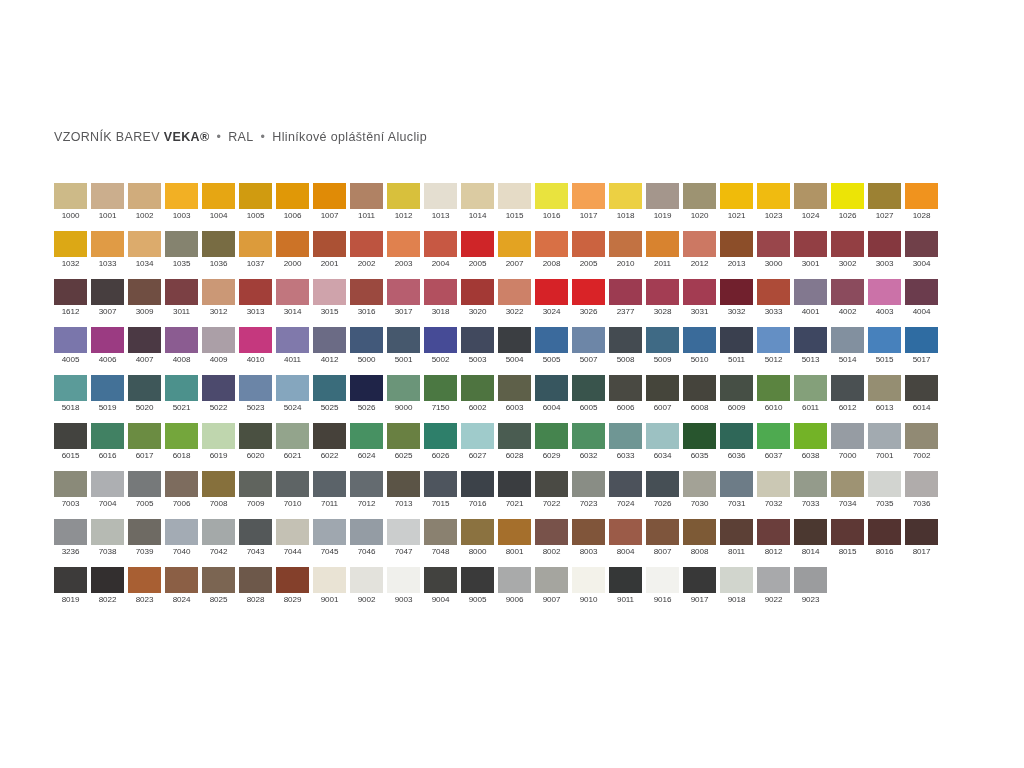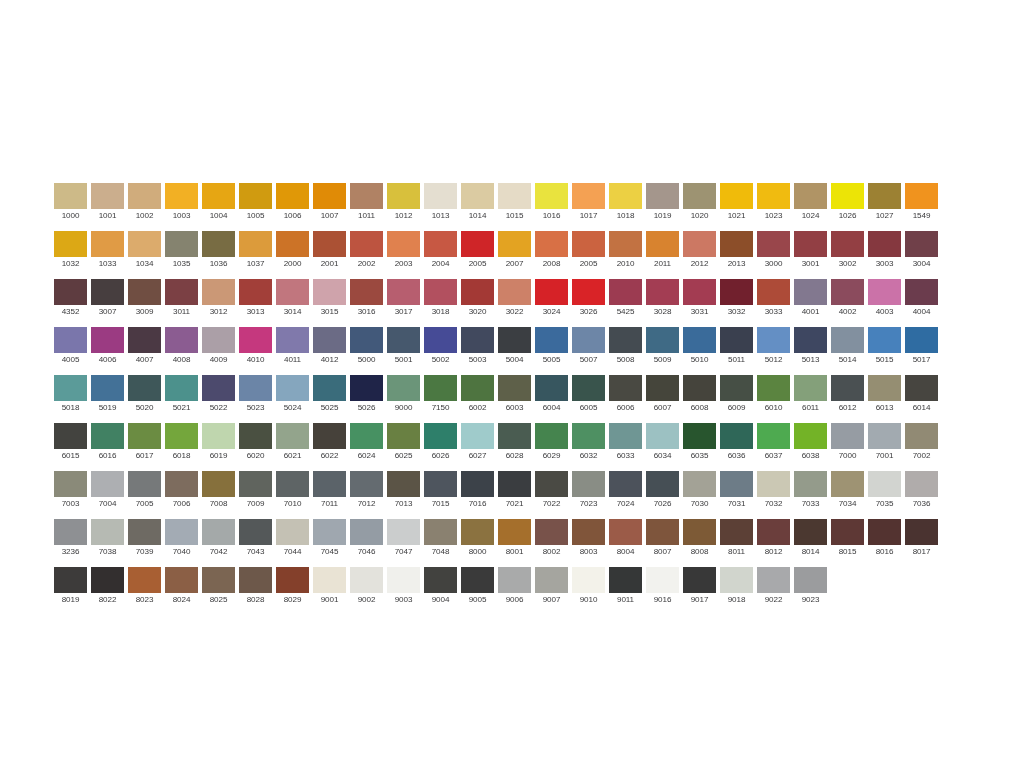--- a/index.html
+++ b/index.html
@@ -75,20 +75,23 @@
     padding-top: 1px;
     letter-spacing: -0.1px;
     font-family: "Liberation Sans", "DejaVu Sans", sans-serif;
   }
 </style>
 </head>
 <body>
 
 <div id="page">
 
+  <div id="header">
+    <span class="seg">VZORNÍK BAREV </span><span class="brand">VEKA®</span><span class="sep">•</span><span class="seg">RAL</span><span class="sep">•</span><span class="seg">Hliníkové opláštění Aluclip</span>
+  </div>
 
   <div id="chart">
       <div class="swatch-row">
         <div class="swatch-cell">
           <div class="swatch-color" style="background-color: rgb(205, 186, 136);"></div>
           <div class="swatch-code">1000</div>
         </div>
         <div class="swatch-cell">
           <div class="swatch-color" style="background-color: rgb(203, 174, 141);"></div>
           <div class="swatch-code">1001</div>
@@ -172,21 +175,21 @@
         <div class="swatch-cell">
           <div class="swatch-color" style="background-color: rgb(236, 228, 6);"></div>
           <div class="swatch-code">1026</div>
         </div>
         <div class="swatch-cell">
           <div class="swatch-color" style="background-color: rgb(156, 129, 51);"></div>
           <div class="swatch-code">1027</div>
         </div>
         <div class="swatch-cell">
           <div class="swatch-color" style="background-color: rgb(240, 147, 30);"></div>
-          <div class="swatch-code">1549</div>
+          <div class="swatch-code">1028</div>
         </div>
       </div>
       <div class="swatch-row">
         <div class="swatch-cell">
           <div class="swatch-color" style="background-color: rgb(220, 168, 21);"></div>
           <div class="swatch-code">1032</div>
         </div>
         <div class="swatch-cell">
           <div class="swatch-color" style="background-color: rgb(224, 155, 69);"></div>
           <div class="swatch-code">1033</div>
@@ -276,21 +279,21 @@
           <div class="swatch-code">3003</div>
         </div>
         <div class="swatch-cell">
           <div class="swatch-color" style="background-color: rgb(112, 64, 73);"></div>
           <div class="swatch-code">3004</div>
         </div>
       </div>
       <div class="swatch-row">
         <div class="swatch-cell">
           <div class="swatch-color" style="background-color: rgb(94, 60, 64);"></div>
-          <div class="swatch-code">4352</div>
+          <div class="swatch-code">1612</div>
         </div>
         <div class="swatch-cell">
           <div class="swatch-color" style="background-color: rgb(71, 62, 63);"></div>
           <div class="swatch-code">3007</div>
         </div>
         <div class="swatch-cell">
           <div class="swatch-color" style="background-color: rgb(112, 78, 66);"></div>
           <div class="swatch-code">3009</div>
         </div>
         <div class="swatch-cell">
@@ -336,21 +339,21 @@
         <div class="swatch-cell">
           <div class="swatch-color" style="background-color: rgb(214, 34, 39);"></div>
           <div class="swatch-code">3024</div>
         </div>
         <div class="swatch-cell">
           <div class="swatch-color" style="background-color: rgb(217, 35, 39);"></div>
           <div class="swatch-code">3026</div>
         </div>
         <div class="swatch-cell">
           <div class="swatch-color" style="background-color: rgb(156, 59, 81);"></div>
-          <div class="swatch-code">5425</div>
+          <div class="swatch-code">2377</div>
         </div>
         <div class="swatch-cell">
           <div class="swatch-color" style="background-color: rgb(163, 61, 83);"></div>
           <div class="swatch-code">3028</div>
         </div>
         <div class="swatch-cell">
           <div class="swatch-color" style="background-color: rgb(163, 60, 82);"></div>
           <div class="swatch-code">3031</div>
         </div>
         <div class="swatch-cell">

